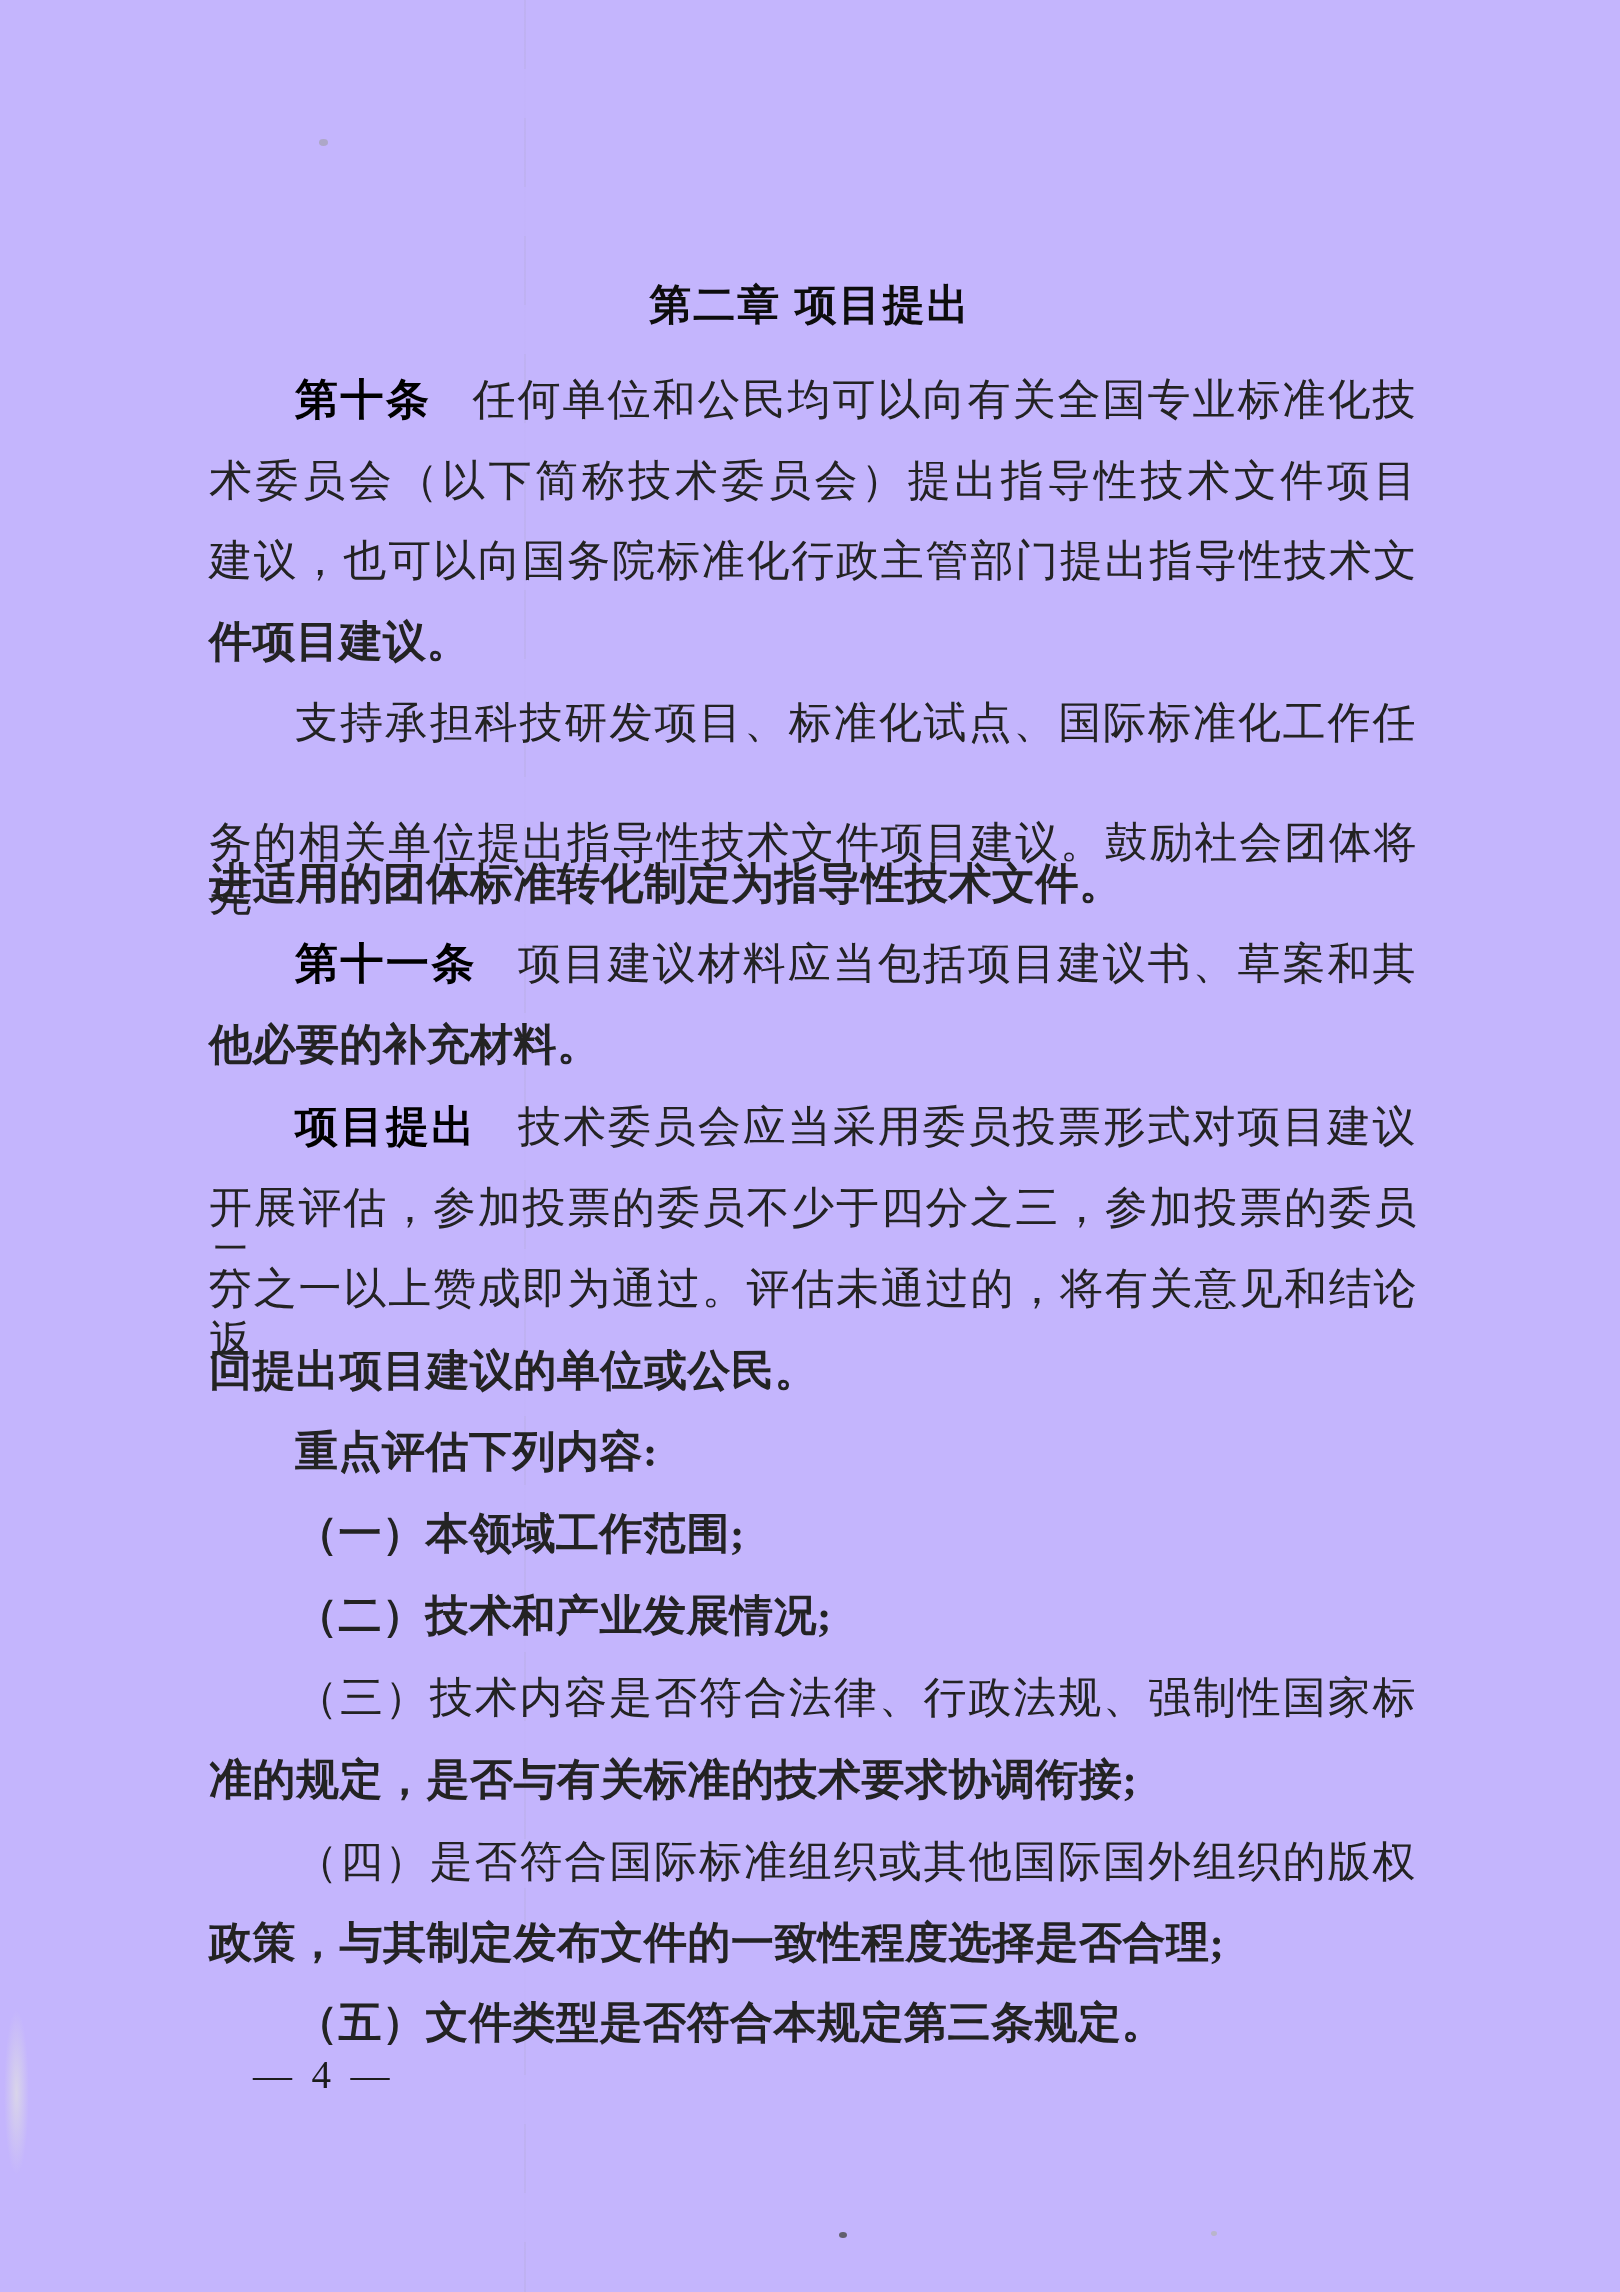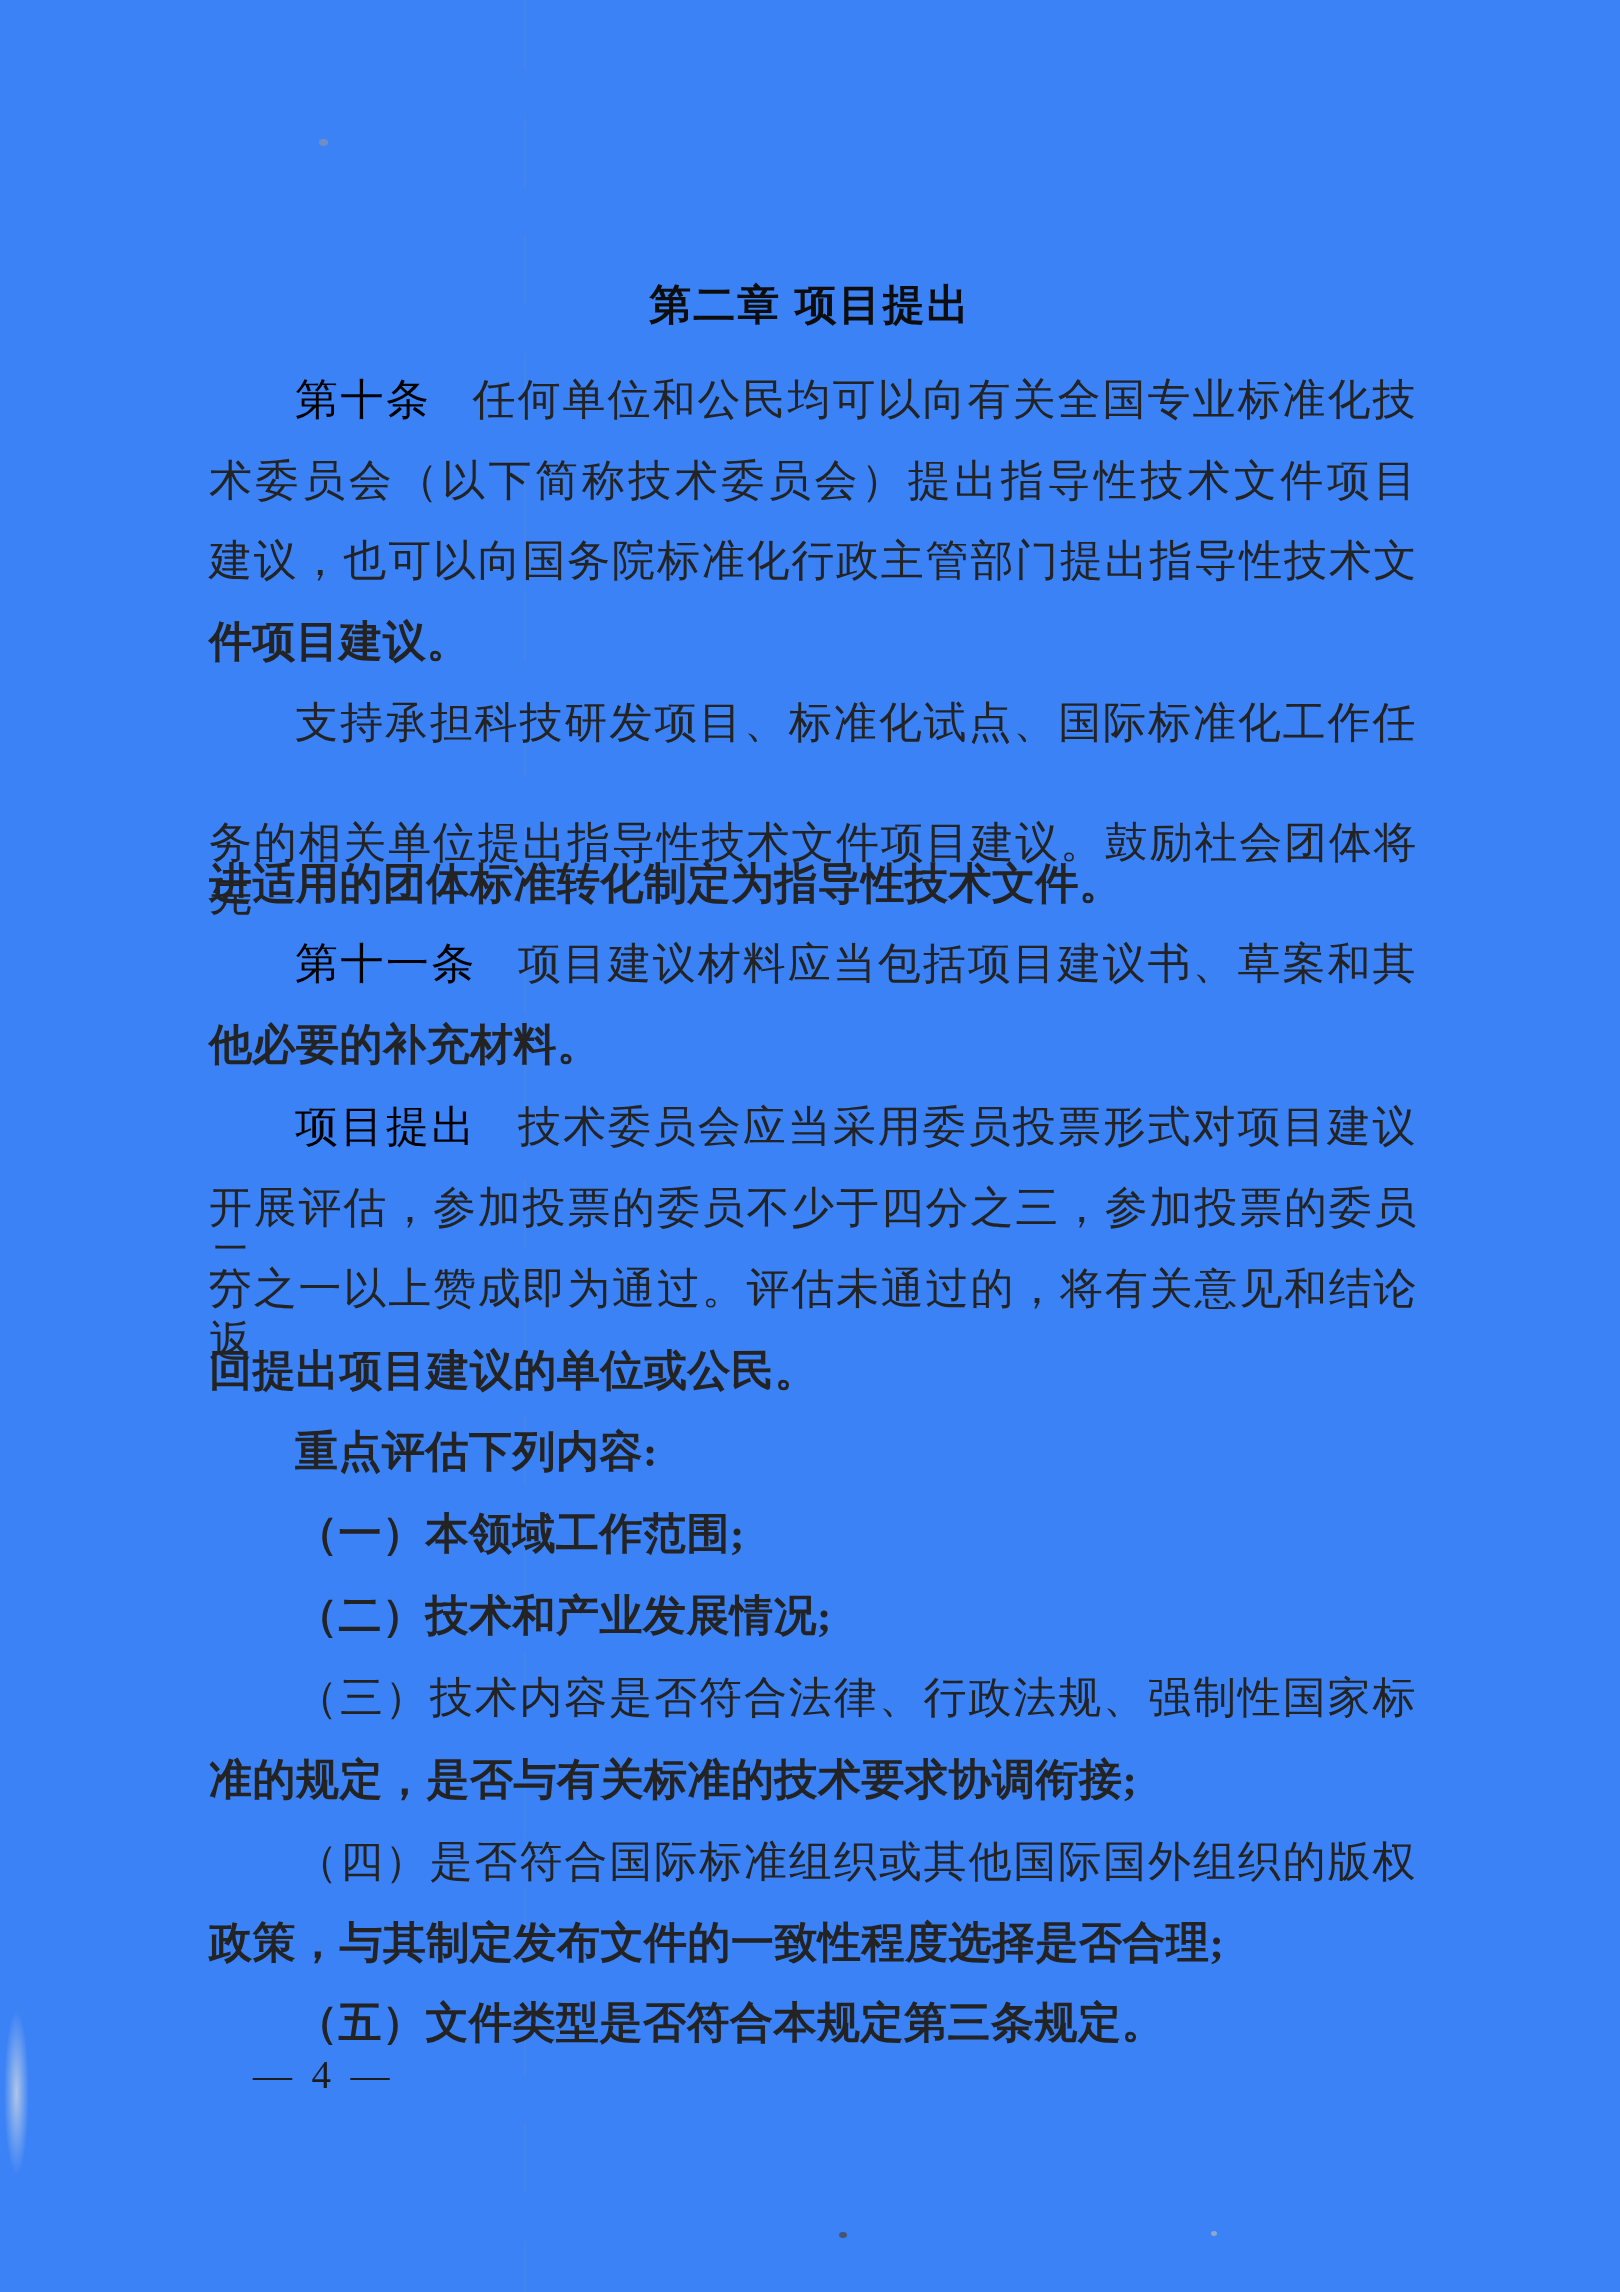--- a/index.html
+++ b/index.html
@@ -4,21 +4,21 @@
 <style>
   html, body {
     margin: 0;
     padding: 0;
     background: #fcfcfb;
   }
   #page {
     position: relative;
     width: 1620px;
     height: 2293px;
-    background: #3b82f6;
+    background: #c4b5fd;
     overflow: hidden;
     font-family: "Liberation Serif", "DejaVu Serif", serif;
   }
   .chapter-title {
     position: absolute;
     top: 282px;
     left: 0;
     width: 1620px;
     text-align: center;
     font-family: "Liberation Sans", "DejaVu Sans", sans-serif;
@@ -41,21 +41,21 @@
   .line.justify {
     text-align: justify;
     text-align-last: justify;
   }
   .line.indent {
     padding-left: 86px;
     width: 1121px;
   }
   .lbl {
     font-family: "Liberation Sans", "DejaVu Sans", sans-serif;
-    font-weight: 400;
+    font-weight: 700;
     color: #000;
     margin-right: 41px;
     letter-spacing: 1px;
   }
   .lbl:empty { margin-right: 0; }
   .page-number {
     position: absolute;
     top: 2054px;
     left: 253px;
     font-size: 39px;

